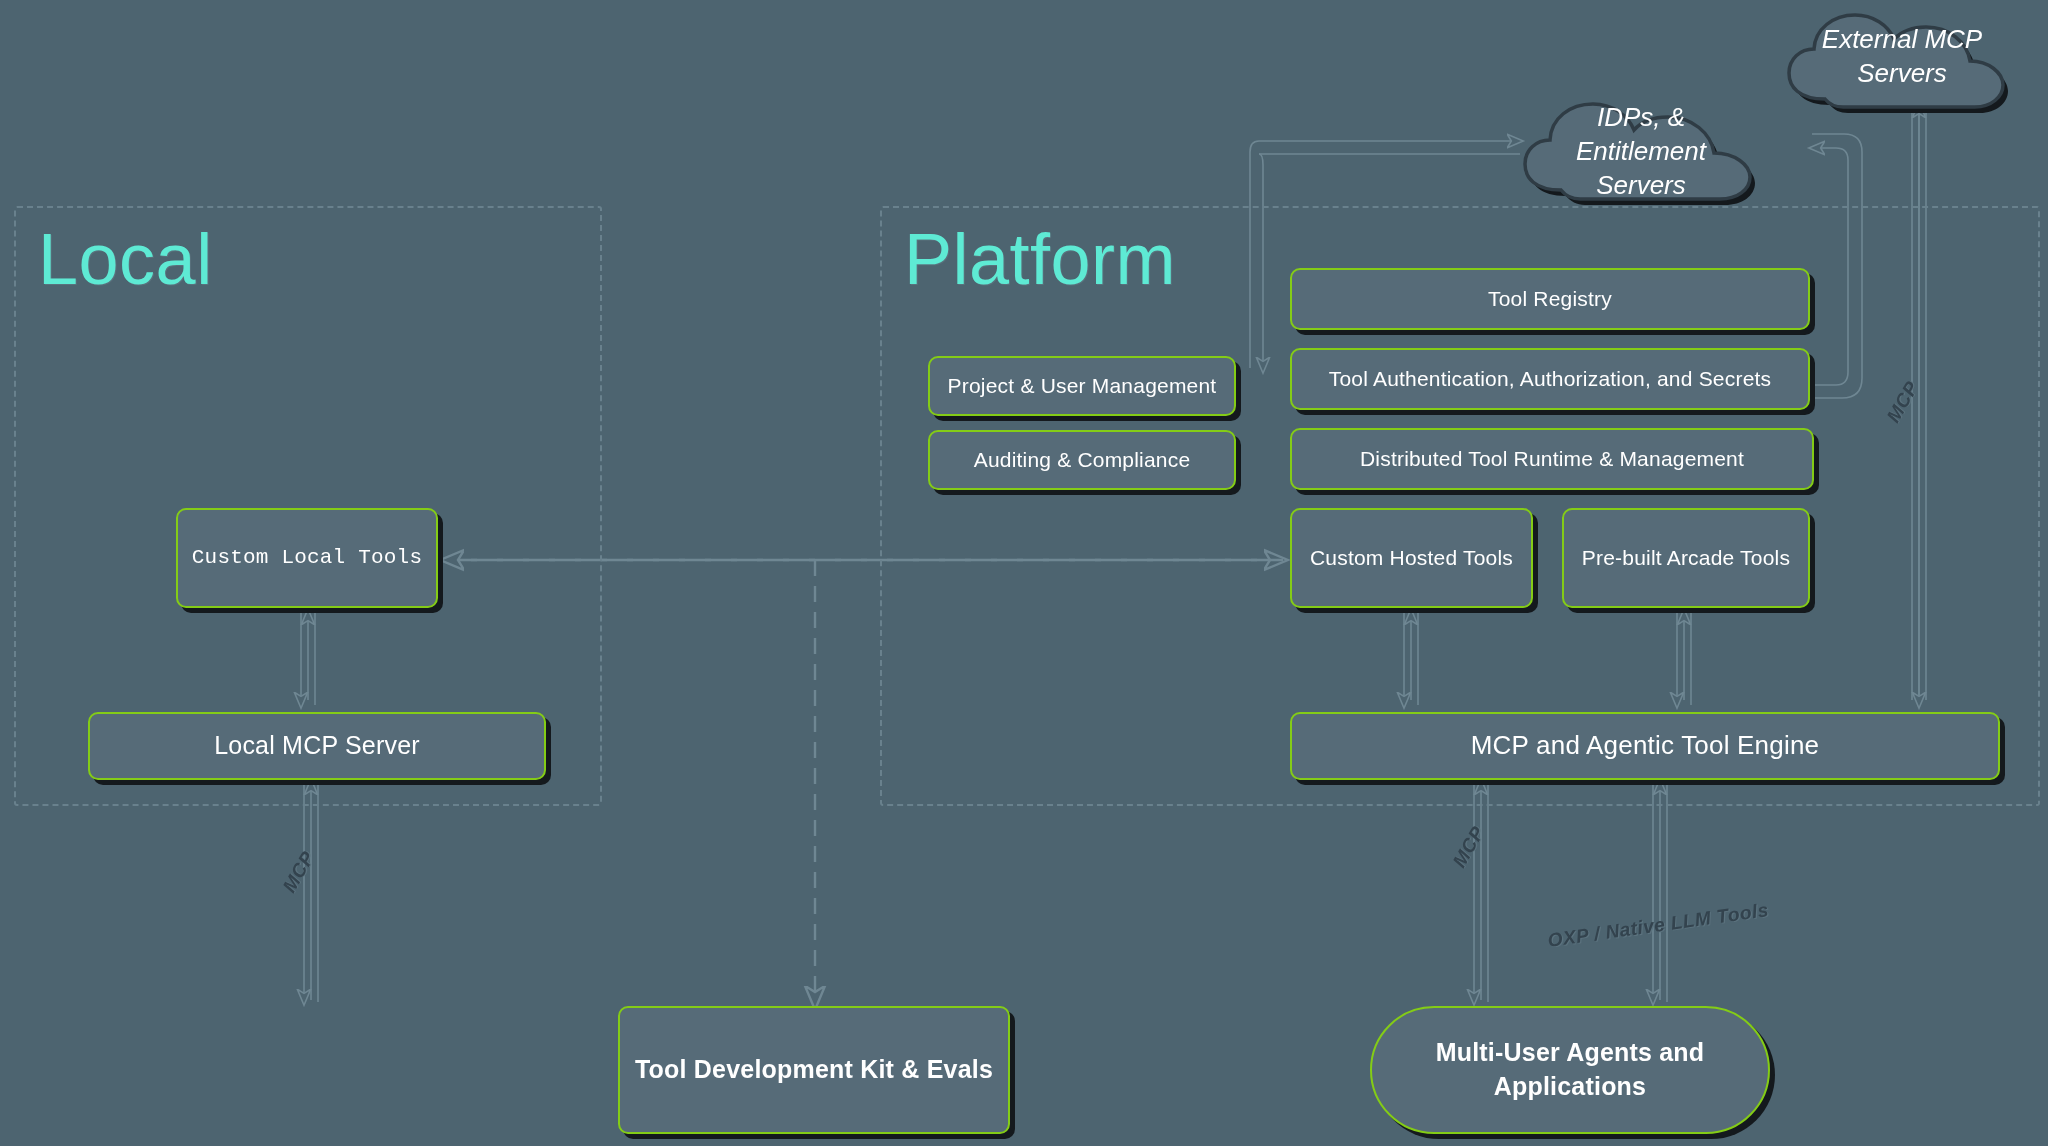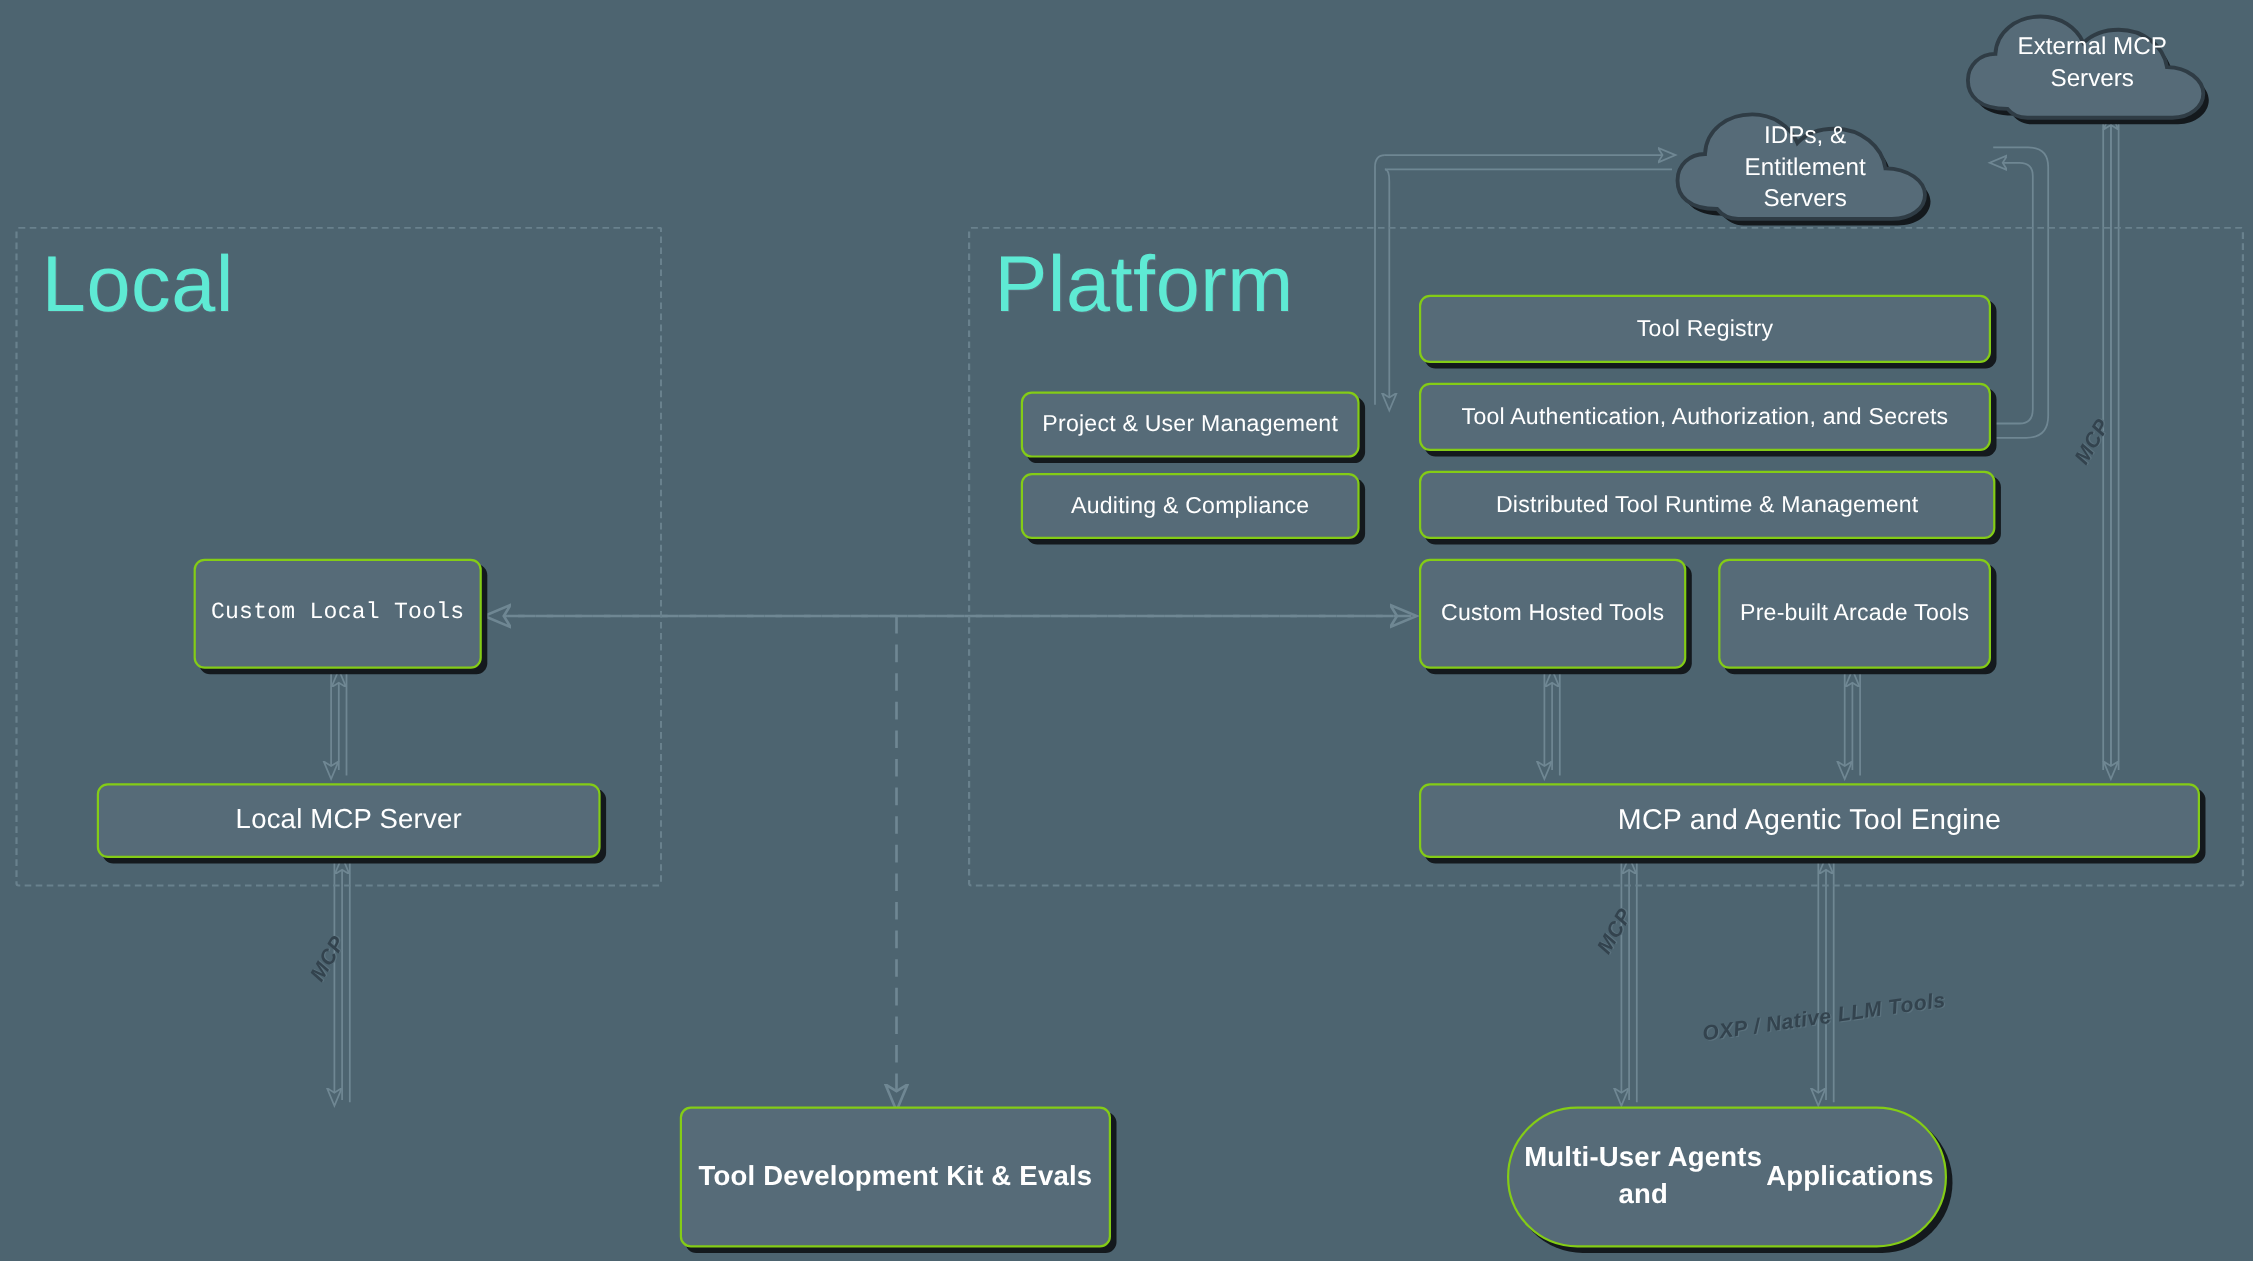--- a/index.html
+++ b/index.html
@@ -50,21 +50,21 @@
     z-index:2;
     text-shadow:1px 1px 0 #5a717d;
   }
 
   
   .cloud{position:absolute;z-index:6;}
   .cloud .cloud-text{
     position:absolute;left:0;top:0;width:100%;height:100%;
     display:flex;align-items:center;justify-content:center;
     text-align:center;
-    color:#ffffff;font-size:22px;line-height:1.3;
+    color:#ffffff;font-style:italic;font-size:26px;line-height:1.3;
     padding:0 24px;box-sizing:border-box;
     pointer-events:none;
   }
 
   
   .edge-label{
     position:absolute;
     color:#33434e;
     font-size:19px;
     font-style:italic;
@@ -193,21 +193,21 @@
 
   <div class="node" style="left:1290px;top:508px;width:243px;height:100px;">Custom Hosted Tools</div>
 
   <div class="node" style="left:1562px;top:508px;width:248px;height:100px;">Pre-built Arcade Tools</div>
 
   <div class="node big" style="left:1290px;top:712px;width:710px;height:68px;">MCP and Agentic Tool Engine</div>
 
 
   <div class="node bold" style="left:618px;top:1006px;width:392px;height:128px;">Tool Development Kit &amp; Evals</div>
 
-  <div class="node pill bold" style="left:1370px;top:1006px;width:400px;height:128px;flex-direction:row;">
+  <div class="node pill bold" style="left:1370px;top:1006px;width:400px;height:128px;flex-direction:column;">
     <span>Multi-User Agents and</span>
     <span>Applications</span>
   </div>
 
   <div class="edge-label rot" style="left:288px;top:880px;">MCP</div>
 
   <div class="edge-label rot" style="left:1458px;top:855px;">MCP</div>
 
   <div class="edge-label rot-s" style="left:1548px;top:930px;">OXP / Native LLM Tools</div>
 

